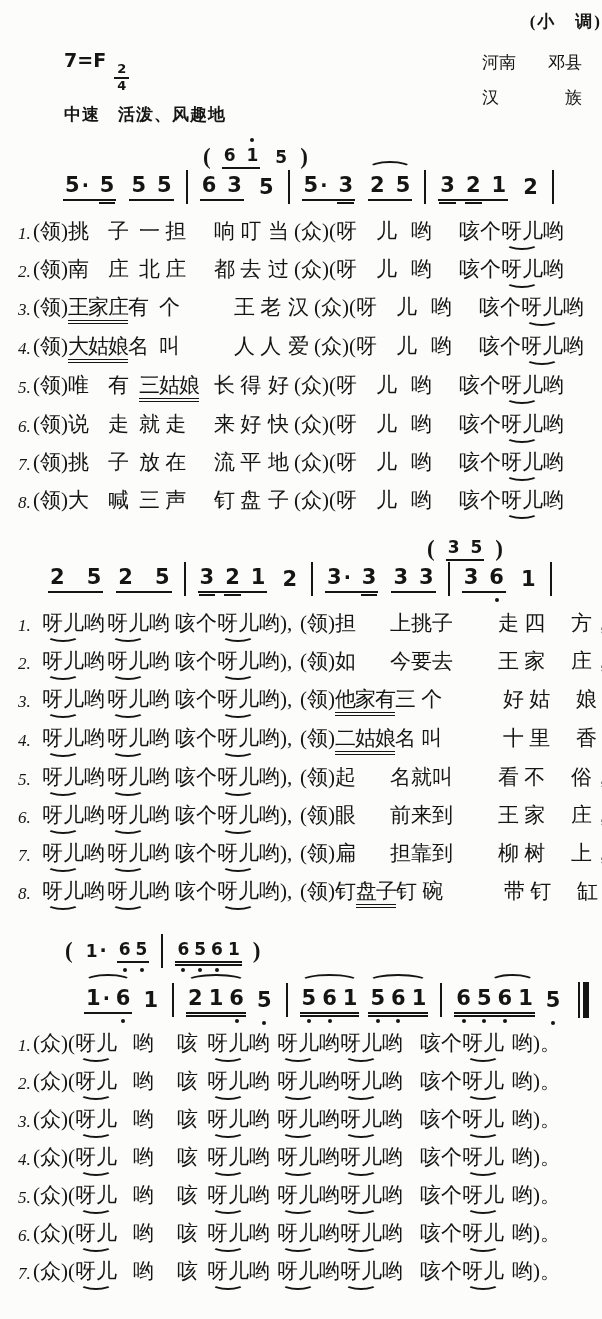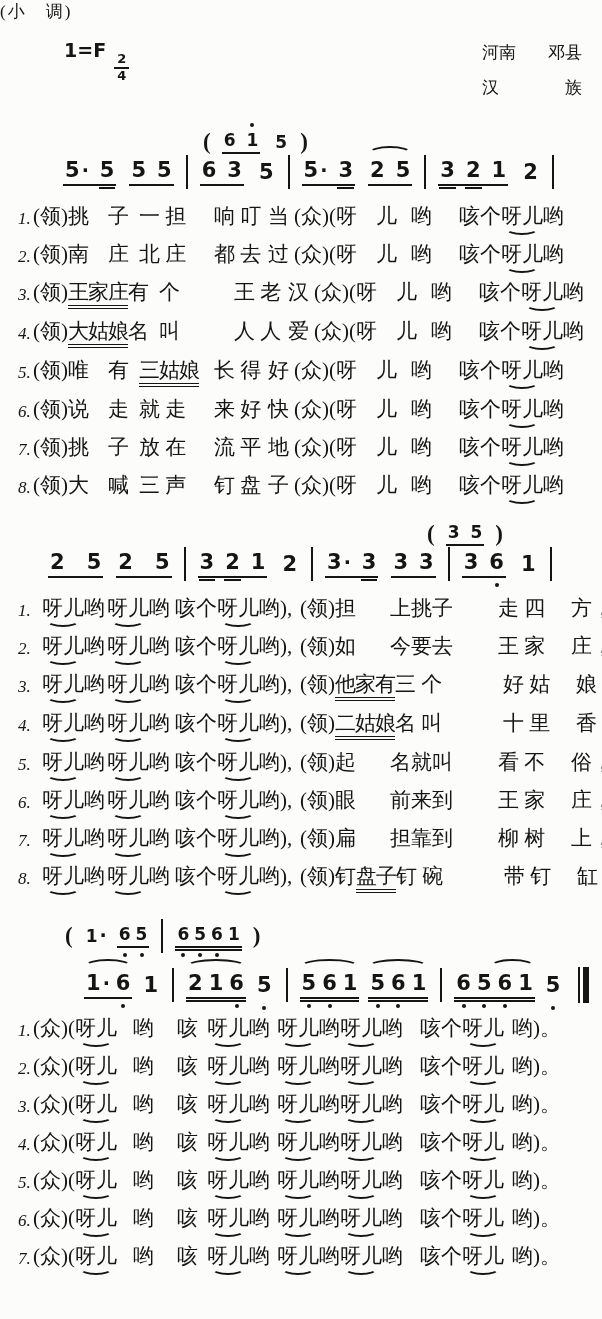--- a/index.html
+++ b/index.html
@@ -9,22 +9,22 @@
     font-family:"Liberation Serif", serif;
   }
   .sheet{position:relative;width:602px;height:1319px;}
 
   
   .title{
     margin-top:18px;text-align:center;
     font-size:31px;font-weight:bold;letter-spacing:7px;
   }
   .subtitle{
-    text-align:left;
-    font-size:17px;letter-spacing:2px;font-weight:normal;
+    margin-top:10px;text-align:right;
+    font-size:17px;letter-spacing:2px;font-weight:bold;
   }
   .meta{display:flex;justify-content:space-between;margin:16px 20px 0 64px;}
   .keysig{font-size:19px;font-weight:bold;font-family:"DejaVu Sans", sans-serif;}
   .frac{display:inline-flex;flex-direction:column;align-items:center;
     margin-left:8px;font-size:13px;line-height:1.15;vertical-align:-6px;}
   .frac .fnum{border-bottom:2px solid #151515;padding:0 3px;}
   .tempo{margin-top:9px;font-size:17px;font-weight:bold;letter-spacing:1px;}
   .origin{width:100px;font-size:17px;margin-top:2px;}
   .oline{display:flex;justify-content:space-between;margin-bottom:12px;}
 
@@ -89,25 +89,26 @@
 </head>
 <body>
 
 <div class="sheet">
 
   <div class="subtitle">(小　调)</div>
 
   <div class="meta">
     <div class="meta-left">
       <div class="keysig">
-        <span>1=F</span><span class="frac">
+        <span>7=F</span><span class="frac">
             <span class="fnum">2</span>
             <span class="fden">4</span>
           </span>
       </div>
+      <div class="tempo">中速　活泼、风趣地</div>
     </div>
     <div class="origin">
       <div class="oline">
         <span>河南</span>
         <span>邓县</span>
       </div>
       <div class="oline">
         <span>汉</span>
         <span>族</span>
       </div>

